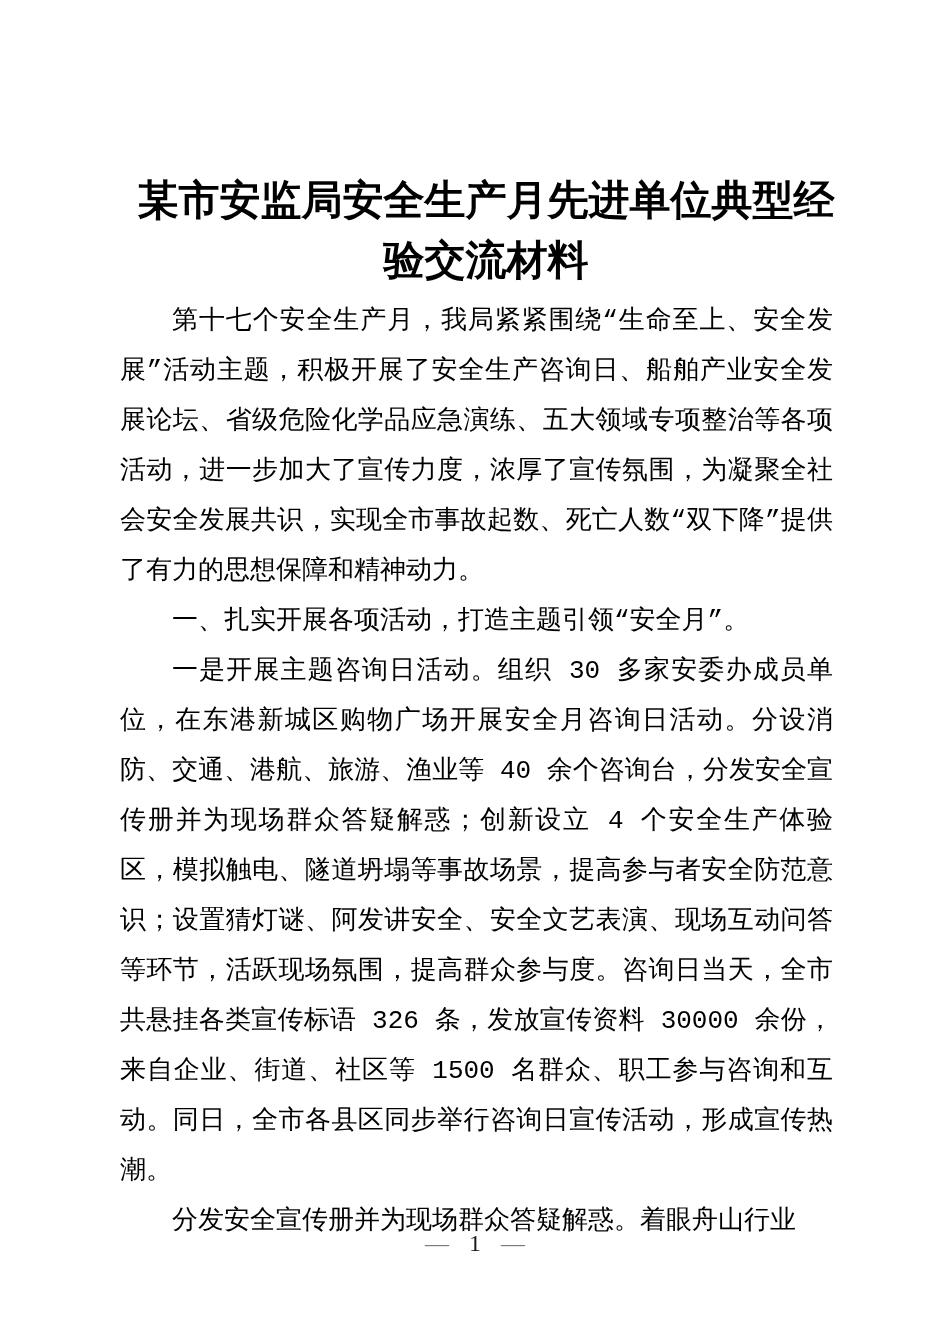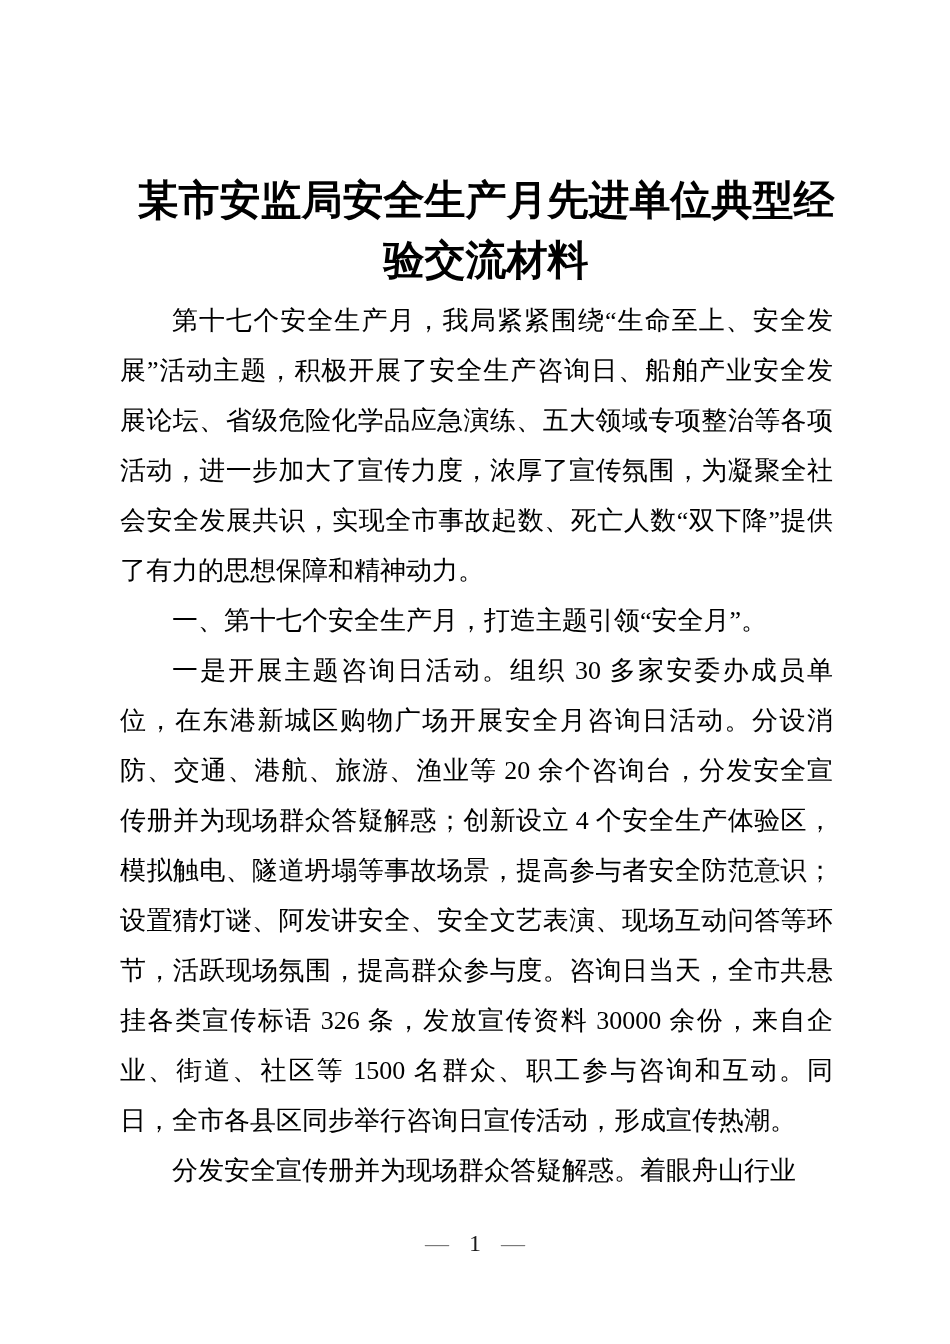--- a/index.html
+++ b/index.html
@@ -22,21 +22,21 @@
     width: 732px;
     margin: 0 auto 6px auto;
     font-family: "Liberation Serif", "DejaVu Serif", serif;
     font-weight: 700;
     font-size: 41px;
     line-height: 60px;
     text-align: center;
     letter-spacing: 0;
   }
   .doc-body p {
-    font-family: Liberation Serif, serif;
+    font-family: Liberation Mono, monospace;
     font-size: 26px;
     line-height: 50px;
     text-align: justify;
     text-justify: inter-ideograph;
     text-indent: 2em;
     color: #000000;
   }
   .footer {
     position: absolute;
     left: 0;
@@ -59,21 +59,21 @@
   }
 </style>
 </head>
 <body>
 
 <div class="page">
   <div class="content">
     <h1 class="doc-title">某市安监局安全生产月先进单位典型经验交流材料</h1>
     <div class="doc-body">
       <p>第十七个安全生产月，我局紧紧围绕“生命至上、安全发展”活动主题，积极开展了安全生产咨询日、船舶产业安全发展论坛、省级危险化学品应急演练、五大领域专项整治等各项活动，进一步加大了宣传力度，浓厚了宣传氛围，为凝聚全社会安全发展共识，实现全市事故起数、死亡人数“双下降”提供了有力的思想保障和精神动力。</p>
-      <p class="heading">一、第十七个安全生产月，打造主题引领“安全月”。</p>
-      <p>一是开展主题咨询日活动。组织 30 多家安委办成员单位，在东港新城区购物广场开展安全月咨询日活动。分设消防、交通、港航、旅游、渔业等 20 余个咨询台，分发安全宣传册并为现场群众答疑解惑；创新设立 4 个安全生产体验区，模拟触电、隧道坍塌等事故场景，提高参与者安全防范意识；设置猜灯谜、阿发讲安全、安全文艺表演、现场互动问答等环节，活跃现场氛围，提高群众参与度。咨询日当天，全市共悬挂各类宣传标语 326 条，发放宣传资料 30000 余份，来自企业、街道、社区等 1500 名群众、职工参与咨询和互动。同日，全市各县区同步举行咨询日宣传活动，形成宣传热潮。</p>
+      <p class="heading">一、扎实开展各项活动，打造主题引领“安全月”。</p>
+      <p>一是开展主题咨询日活动。组织 30 多家安委办成员单位，在东港新城区购物广场开展安全月咨询日活动。分设消防、交通、港航、旅游、渔业等 40 余个咨询台，分发安全宣传册并为现场群众答疑解惑；创新设立 4 个安全生产体验区，模拟触电、隧道坍塌等事故场景，提高参与者安全防范意识；设置猜灯谜、阿发讲安全、安全文艺表演、现场互动问答等环节，活跃现场氛围，提高群众参与度。咨询日当天，全市共悬挂各类宣传标语 326 条，发放宣传资料 30000 余份，来自企业、街道、社区等 1500 名群众、职工参与咨询和互动。同日，全市各县区同步举行咨询日宣传活动，形成宣传热潮。</p>
       <p>分发安全宣传册并为现场群众答疑解惑。着眼舟山行业</p>
     </div>
   </div>
   <div class="footer">
     <span class="dash">—</span><span class="num">1</span><span class="dash">—</span>
   </div>
 </div>
 
 </body></html>

